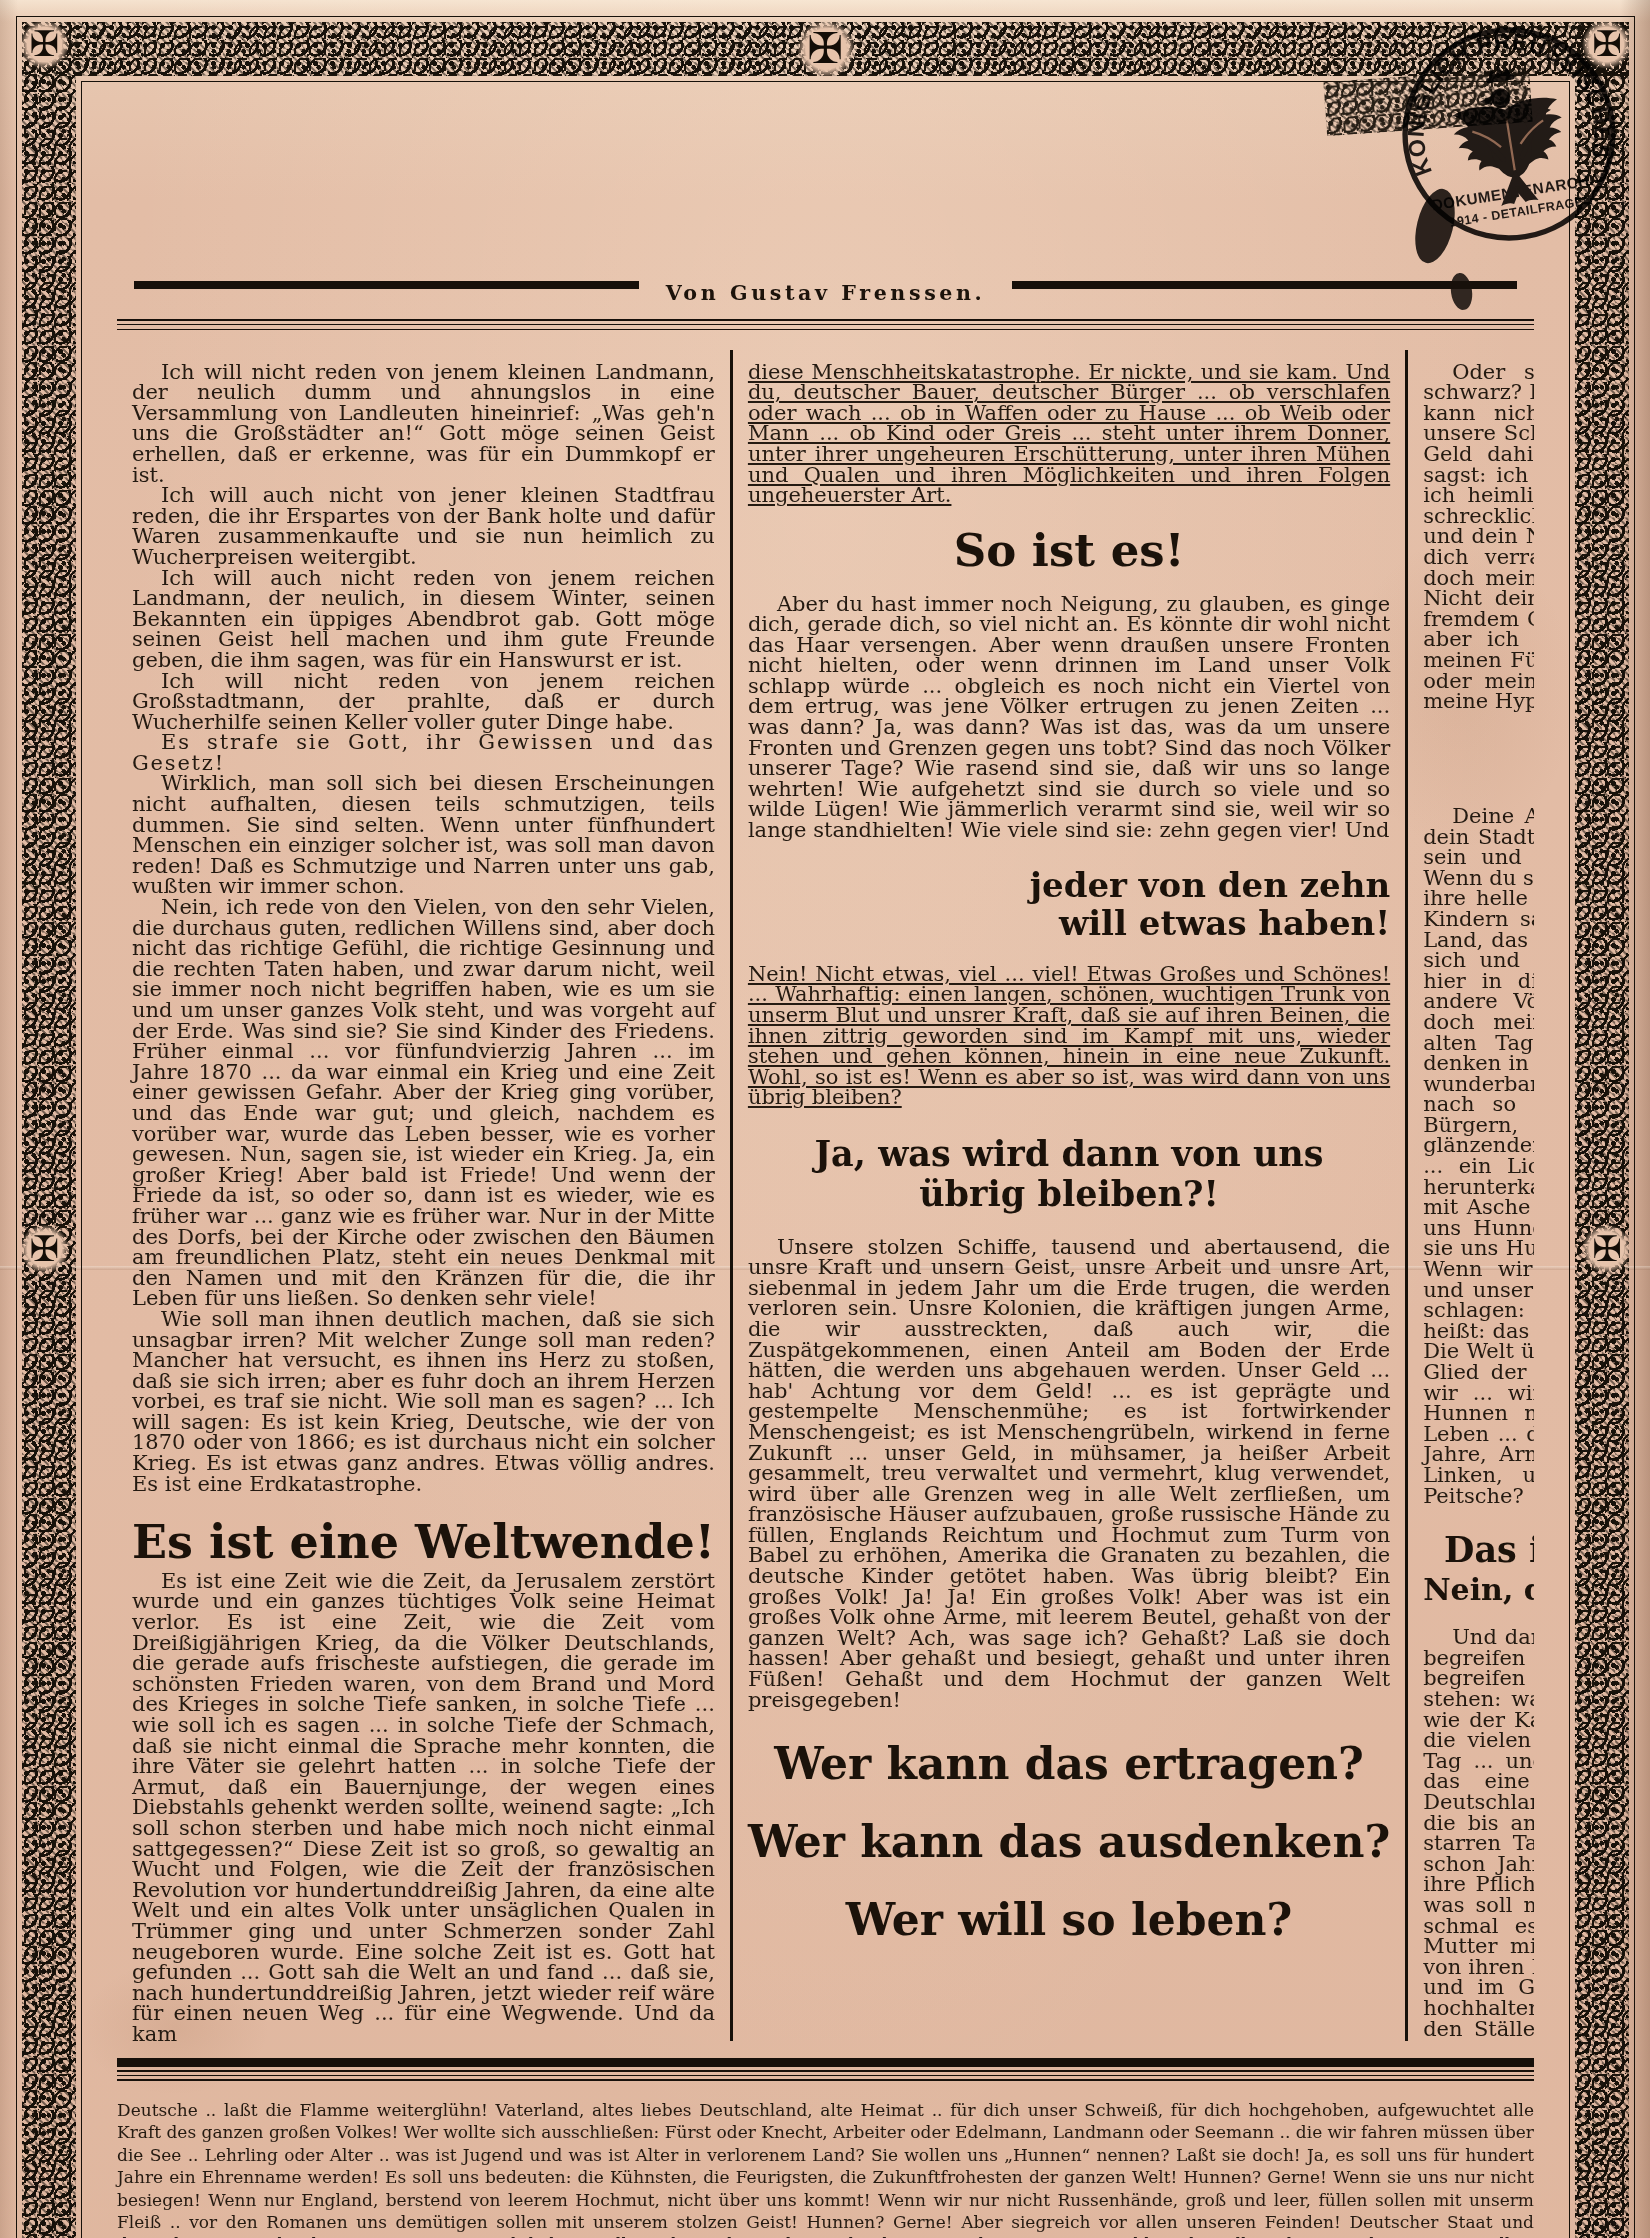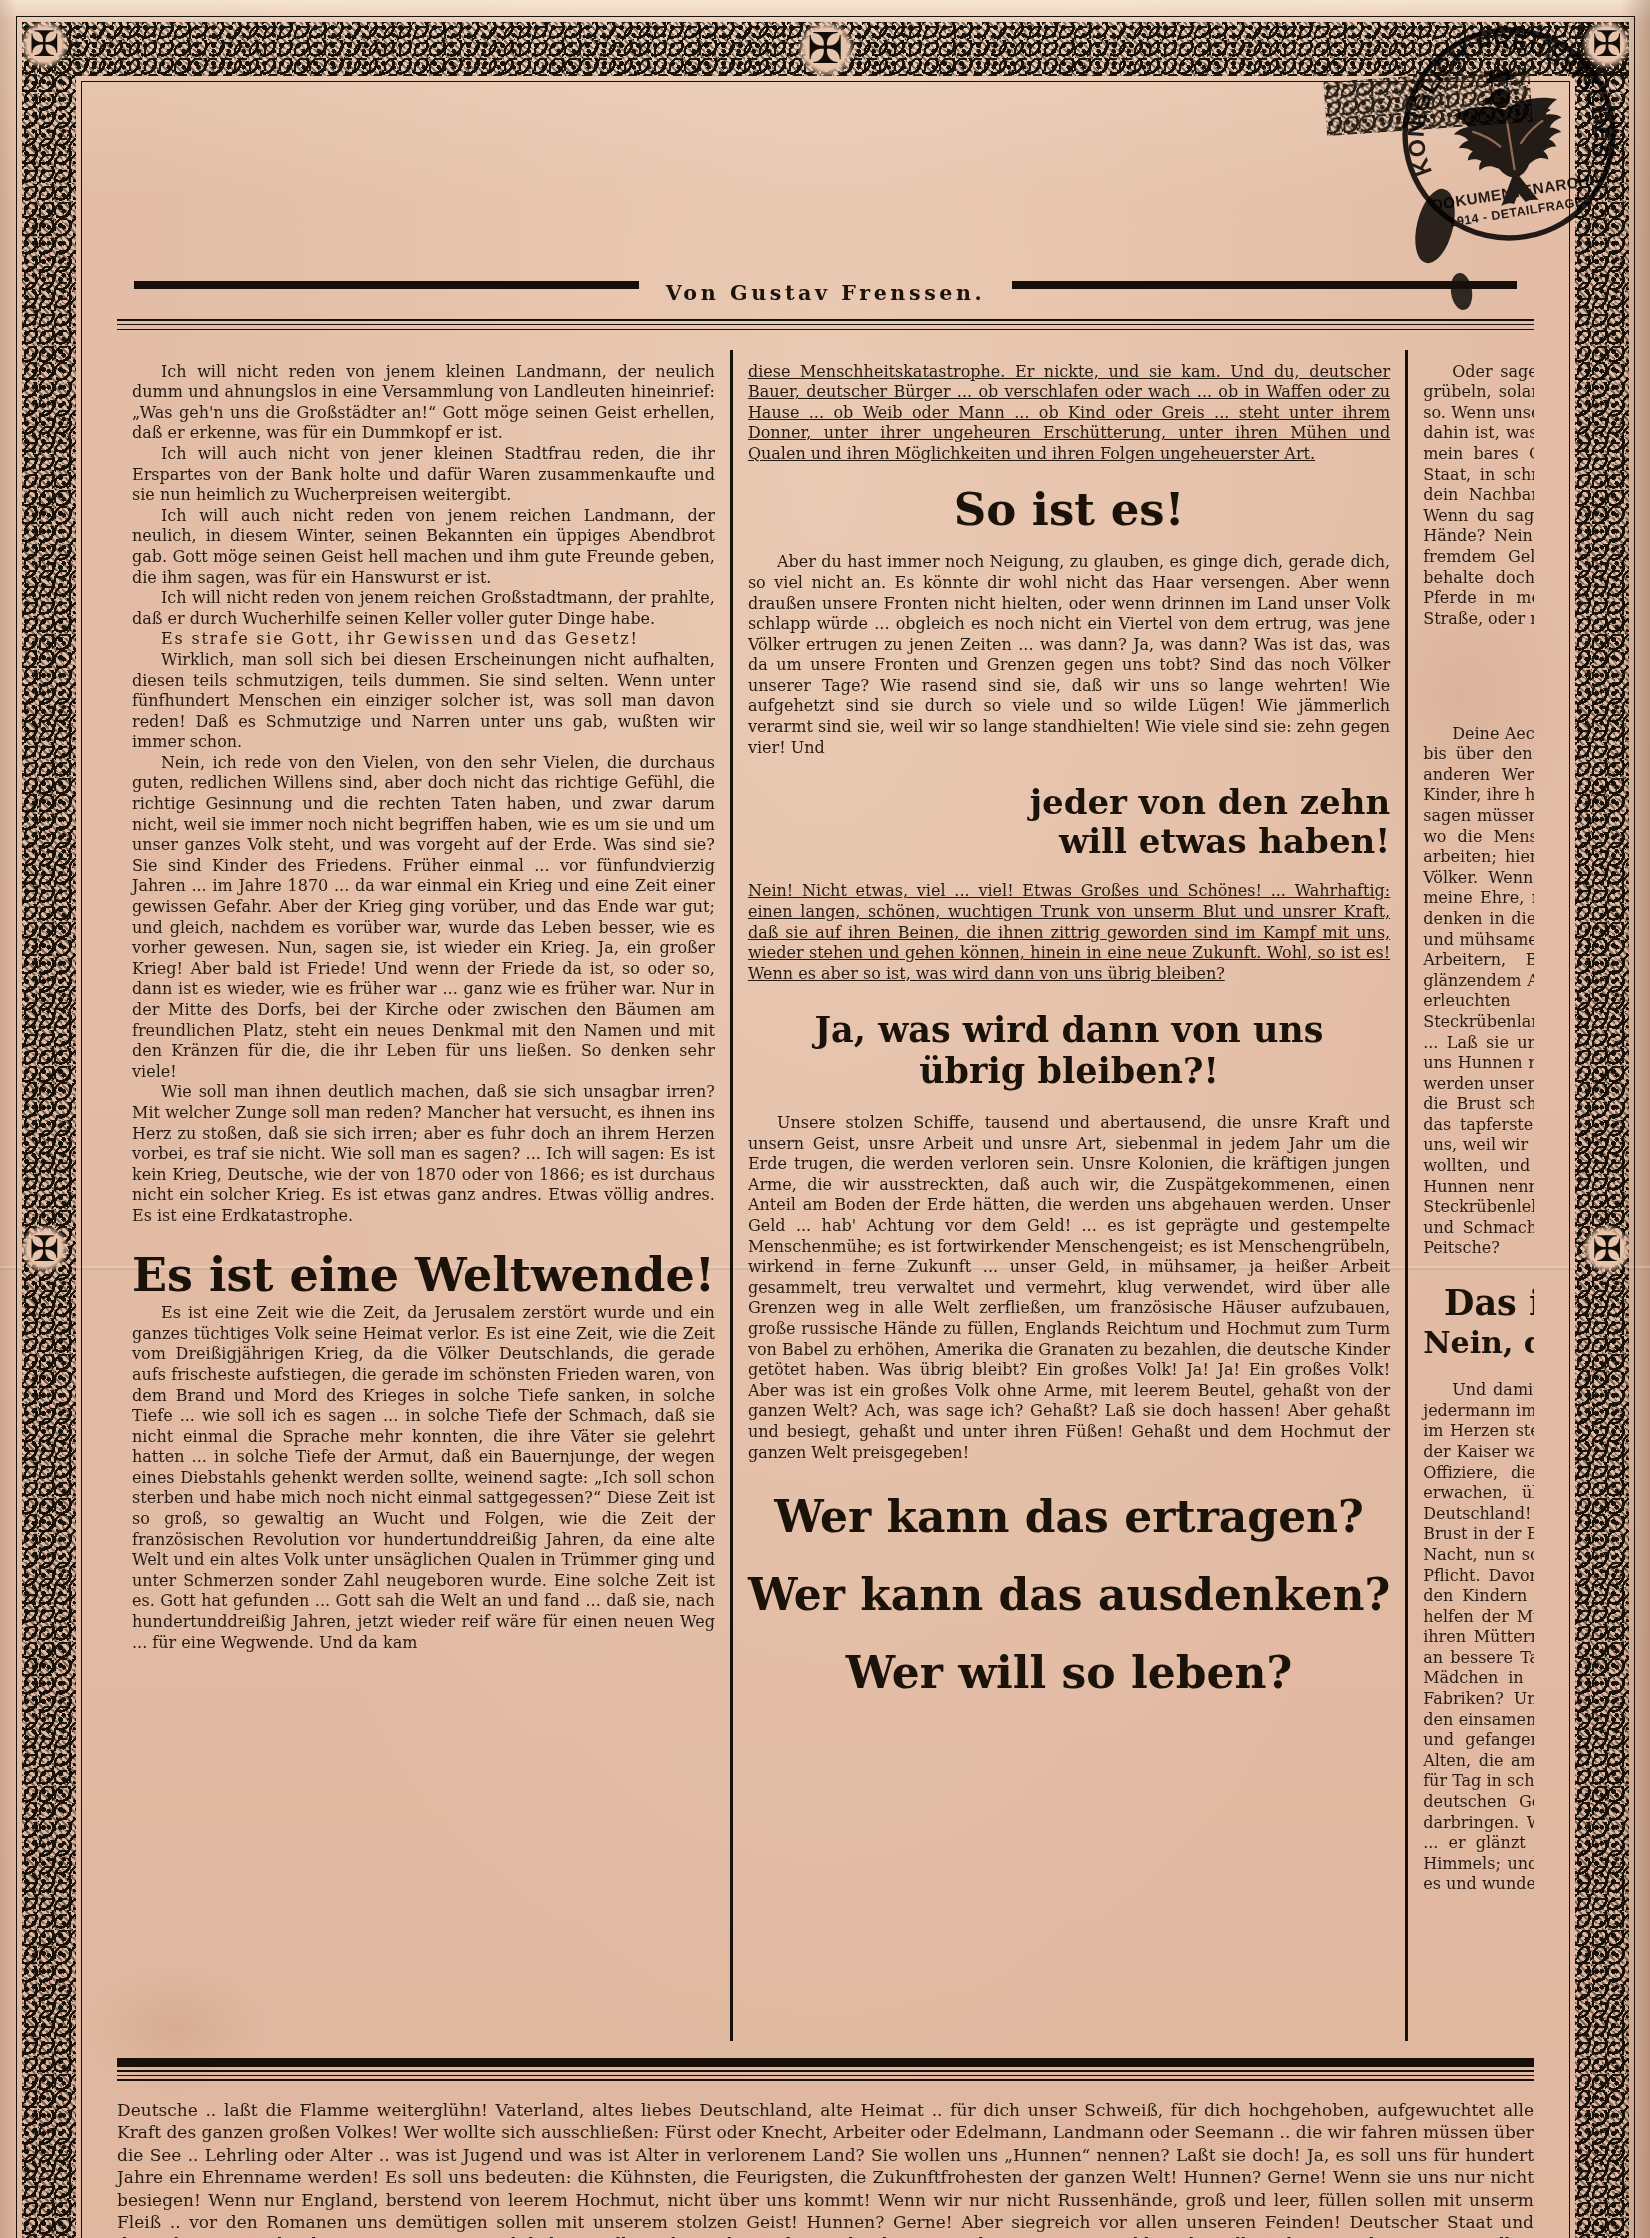--- a/index.html
+++ b/index.html
@@ -64,21 +64,21 @@
   .byline-text{font-size:20.6px;font-weight:bold;letter-spacing:3.6px;white-space:nowrap;color:#1c130b;}
   .triple-lines{
     position:absolute;left:117px;right:117px;top:319px;height:11.6px;
     background:linear-gradient(to bottom,#17100a 0 1.8px,rgba(0,0,0,0) 1.8px 4.9px,#17100a 4.9px 6.3px,rgba(0,0,0,0) 6.3px 9.9px,#17100a 9.9px 11.2px,rgba(0,0,0,0) 11.2px);
   }
 
   
   .columns{position:absolute;left:117px;right:117px;top:350px;height:1691px;display:flex;overflow:hidden;}
   .col{flex:1 1 0;padding:11.6px 15px 0 15px;min-height:100%;}
   .col+.col{border-left:3.6px solid #17110a;}
-  .col p{margin:0;font-size:16px;line-height:20.6px;text-align:justify;text-indent:29px;color:#241a11;}
+  .col p{margin:0;font-size:21px;line-height:20.6px;text-align:justify;text-indent:29px;color:#241a11;}
   .col p.noindent{text-indent:0;text-decoration:underline;}
   .col p.sperr{letter-spacing:1.8px;}
   .heading{font-weight:bold;text-align:center;color:#1b120a;margin:0;}
   .heading span{white-space:nowrap;display:inline-block;}
   .h-weltwende{font-size:46px;line-height:1.1;margin:23px 0 3px;}
   .h-soistes{font-size:45px;line-height:1.05;margin:21.5px 0 19px;}
   .h-jeder{font-size:34px;line-height:1.14;margin:25px 0 20.6px;text-align:right;}
   .h-jawas{font-size:35px;line-height:1.16;margin:26px 0 21.5px;}
   .h-wer{font-size:44px;line-height:1.1;margin:29.6px 0 0;}
   .h-nein{font-size:54px;line-height:1.05;margin:20.6px 0 17px;}

